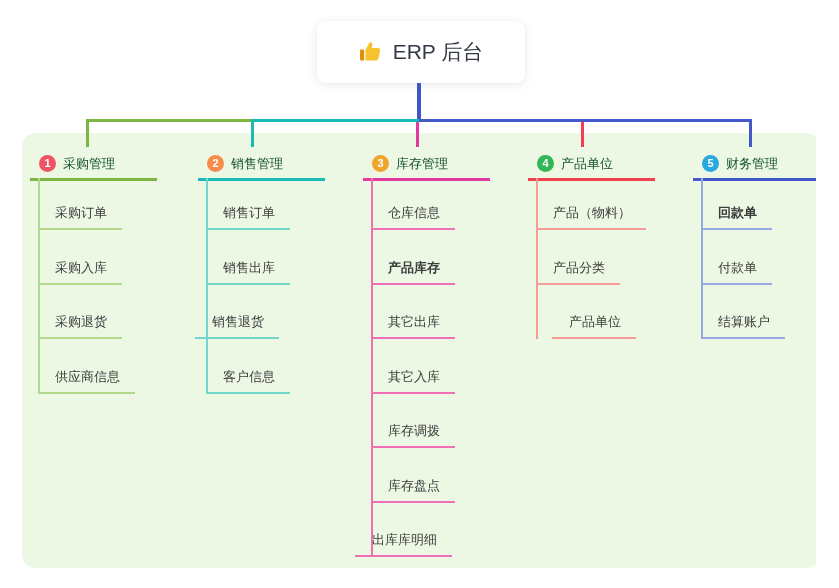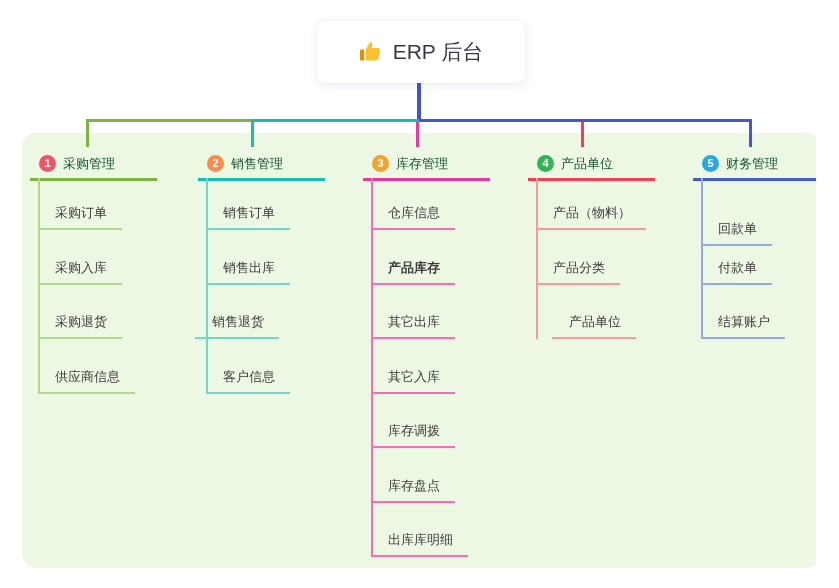--- a/index.html
+++ b/index.html
@@ -112,21 +112,21 @@
       </div>
       <div class="child" style="left: 371px; top: 366px; border-bottom-color: rgb(240, 111, 182);">
         <span class="clabel">其它入库</span>
       </div>
       <div class="child" style="left: 371px; top: 420px; border-bottom-color: rgb(240, 111, 182);">
         <span class="clabel">库存调拨</span>
       </div>
       <div class="child" style="left: 371px; top: 475px; border-bottom-color: rgb(240, 111, 182);">
         <span class="clabel">库存盘点</span>
       </div>
-      <div class="child" style="left: 371px; top: 529px; border-bottom-color: rgb(240, 111, 182);">
+      <div class="child" style="left: 355px; top: 529px; border-bottom-color: rgb(240, 111, 182);">
         <span class="clabel">出库库明细</span>
       </div>
       <div class="drop" style="left: 581px; background: rgb(241, 64, 79);"></div>
       <div class="bheader" style="left: 528px; width: 118px; border-bottom-color: rgb(241, 64, 79);">
         <div class="badge" style="background: rgb(47, 183, 85);">4</div>
         <span class="blabel">产品单位</span>
       </div>
       <div class="vline" style="left: 536px; height: 161px; background: rgb(247, 155, 150);"></div>
       <div class="child" style="left: 536px; top: 202px; border-bottom-color: rgb(247, 155, 150);">
         <span class="clabel">产品（物料）</span>
@@ -136,21 +136,21 @@
       </div>
       <div class="child" style="left: 552px; top: 311px; border-bottom-color: rgb(247, 155, 150);">
         <span class="clabel">产品单位</span>
       </div>
       <div class="drop" style="left: 749px; background: rgb(68, 89, 201);"></div>
       <div class="bheader" style="left: 693px; width: 118px; border-bottom-color: rgb(68, 89, 201);">
         <div class="badge" style="background: rgb(41, 168, 224);">5</div>
         <span class="blabel">财务管理</span>
       </div>
       <div class="vline" style="left: 701px; height: 161px; background: rgb(149, 170, 227);"></div>
-      <div class="child" style="left: 701px; top: 218px; border-bottom-color: rgb(149, 170, 227);">
+      <div class="child" style="left: 701px; top: 202px; border-bottom-color: rgb(149, 170, 227); font-weight: bold;">
         <span class="clabel">回款单</span>
       </div>
       <div class="child" style="left: 701px; top: 257px; border-bottom-color: rgb(149, 170, 227);">
         <span class="clabel">付款单</span>
       </div>
       <div class="child" style="left: 701px; top: 311px; border-bottom-color: rgb(149, 170, 227);">
         <span class="clabel">结算账户</span>
       </div>
     </div>
 

